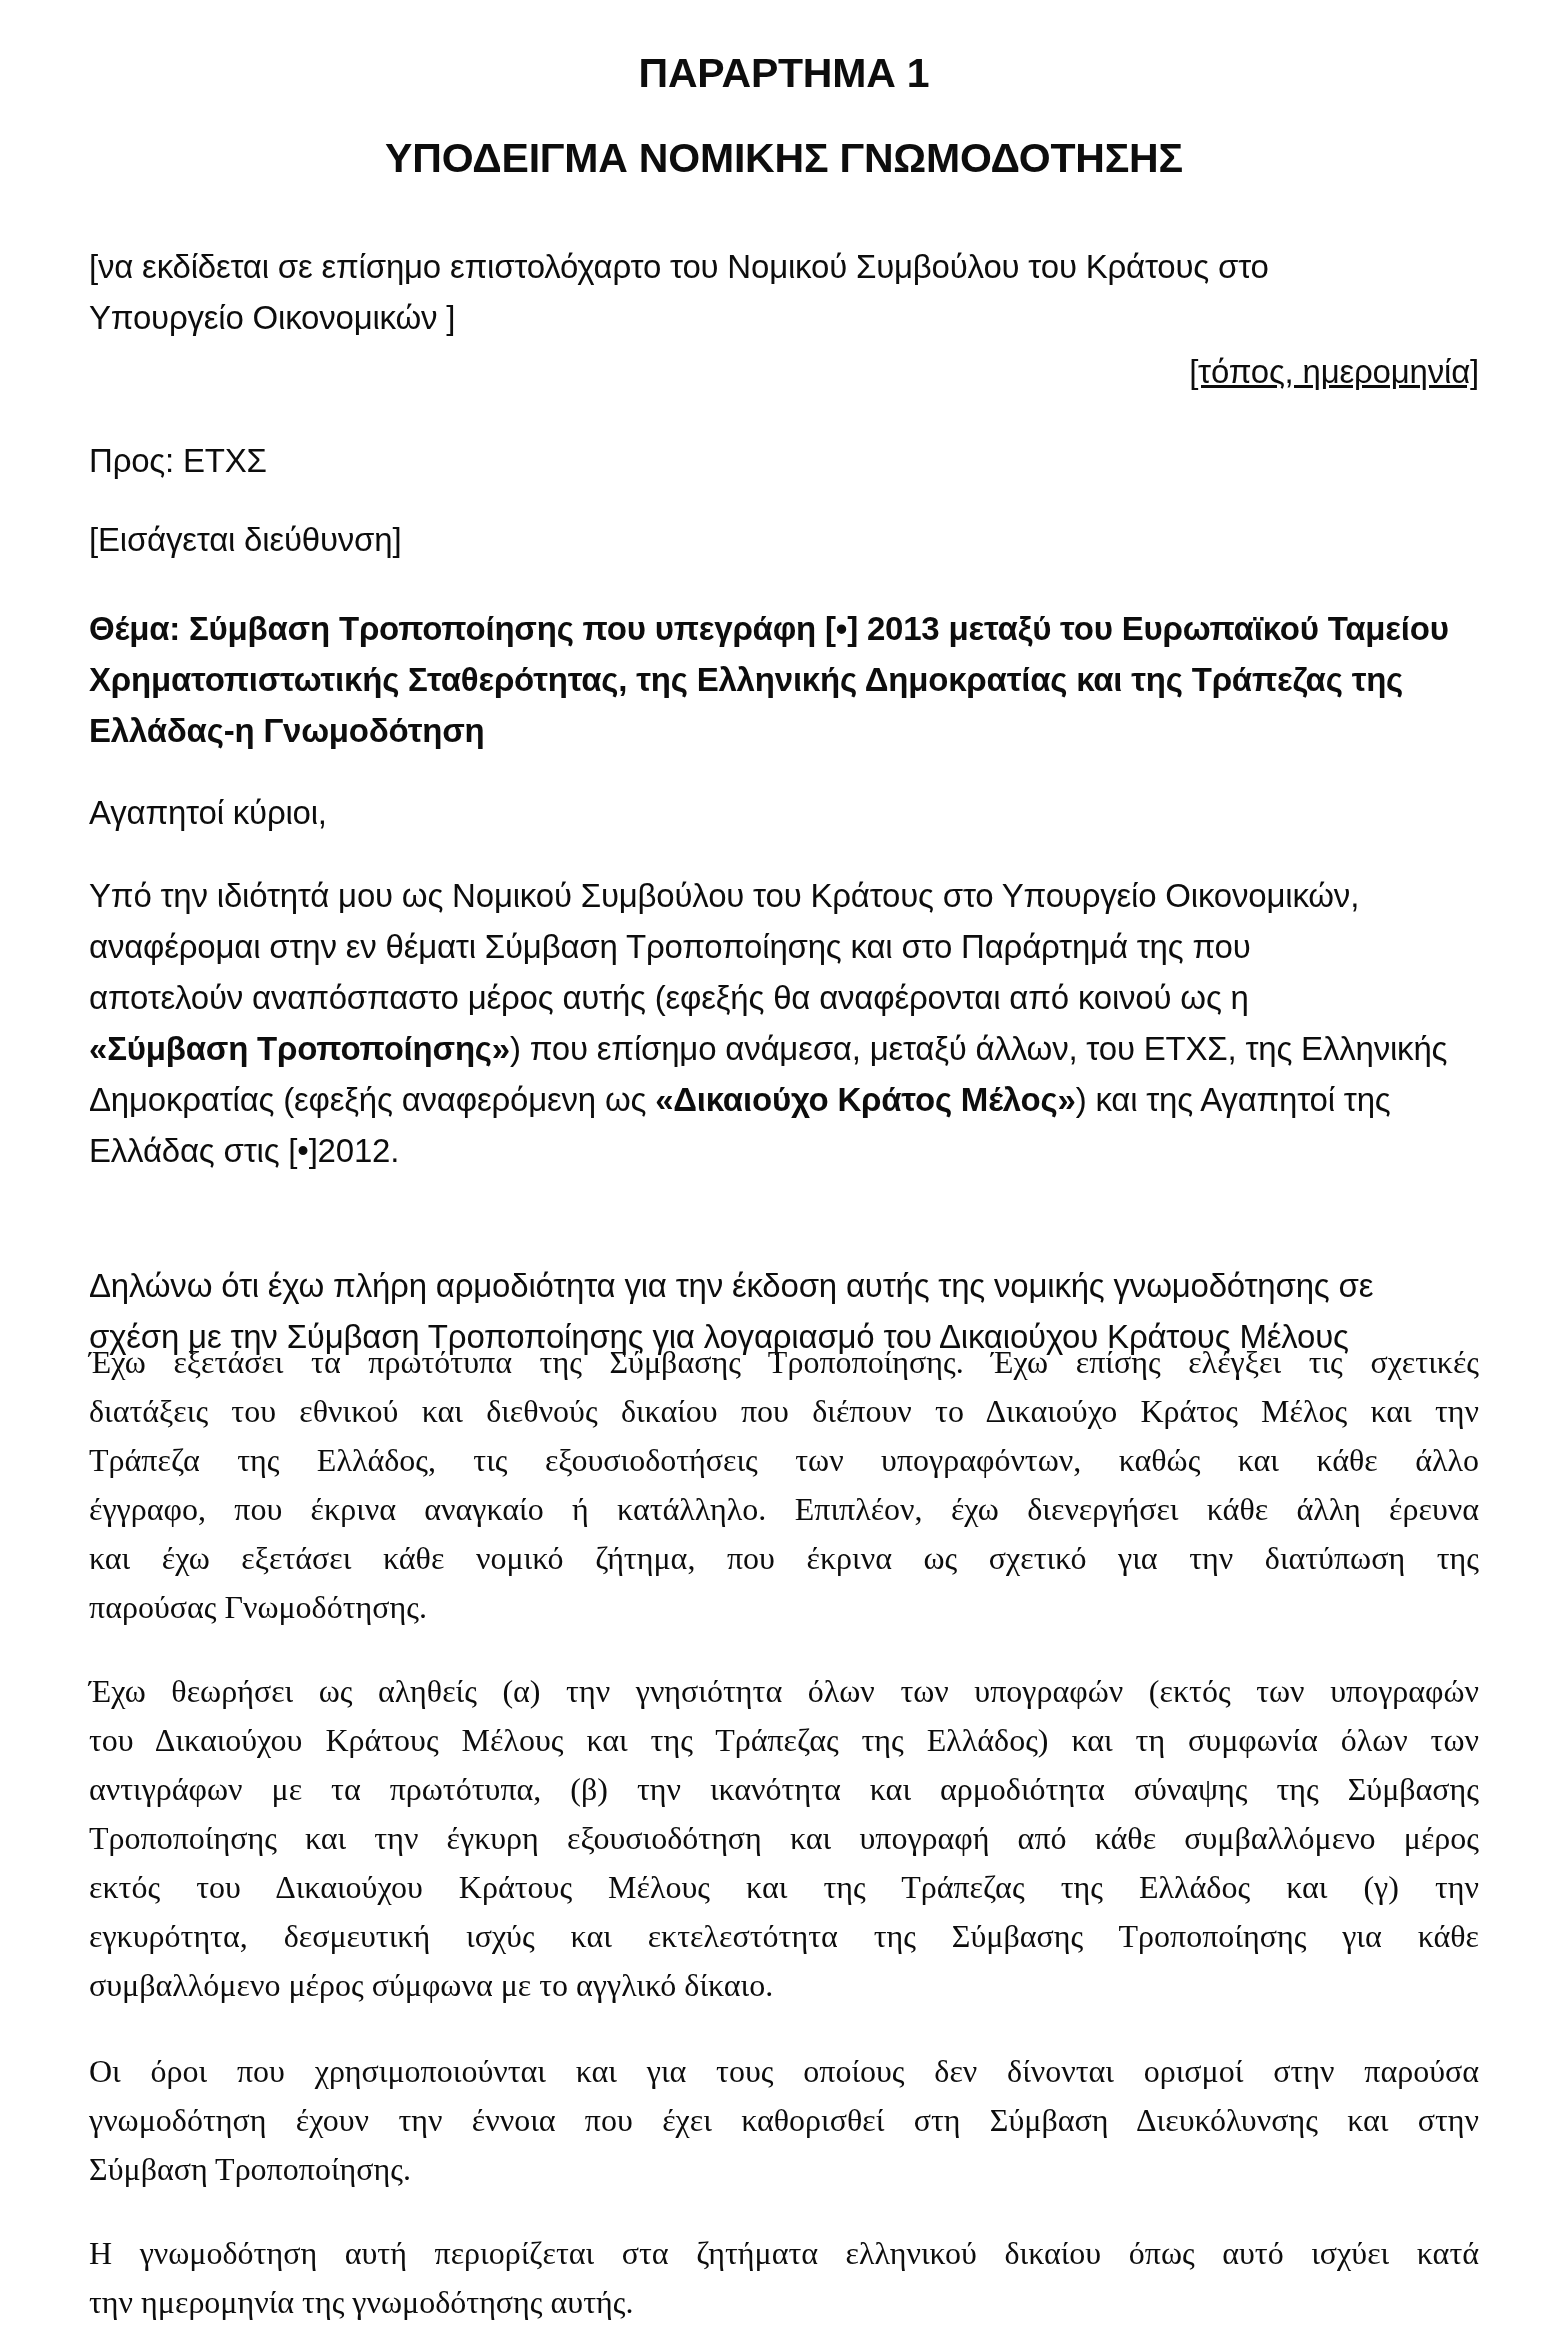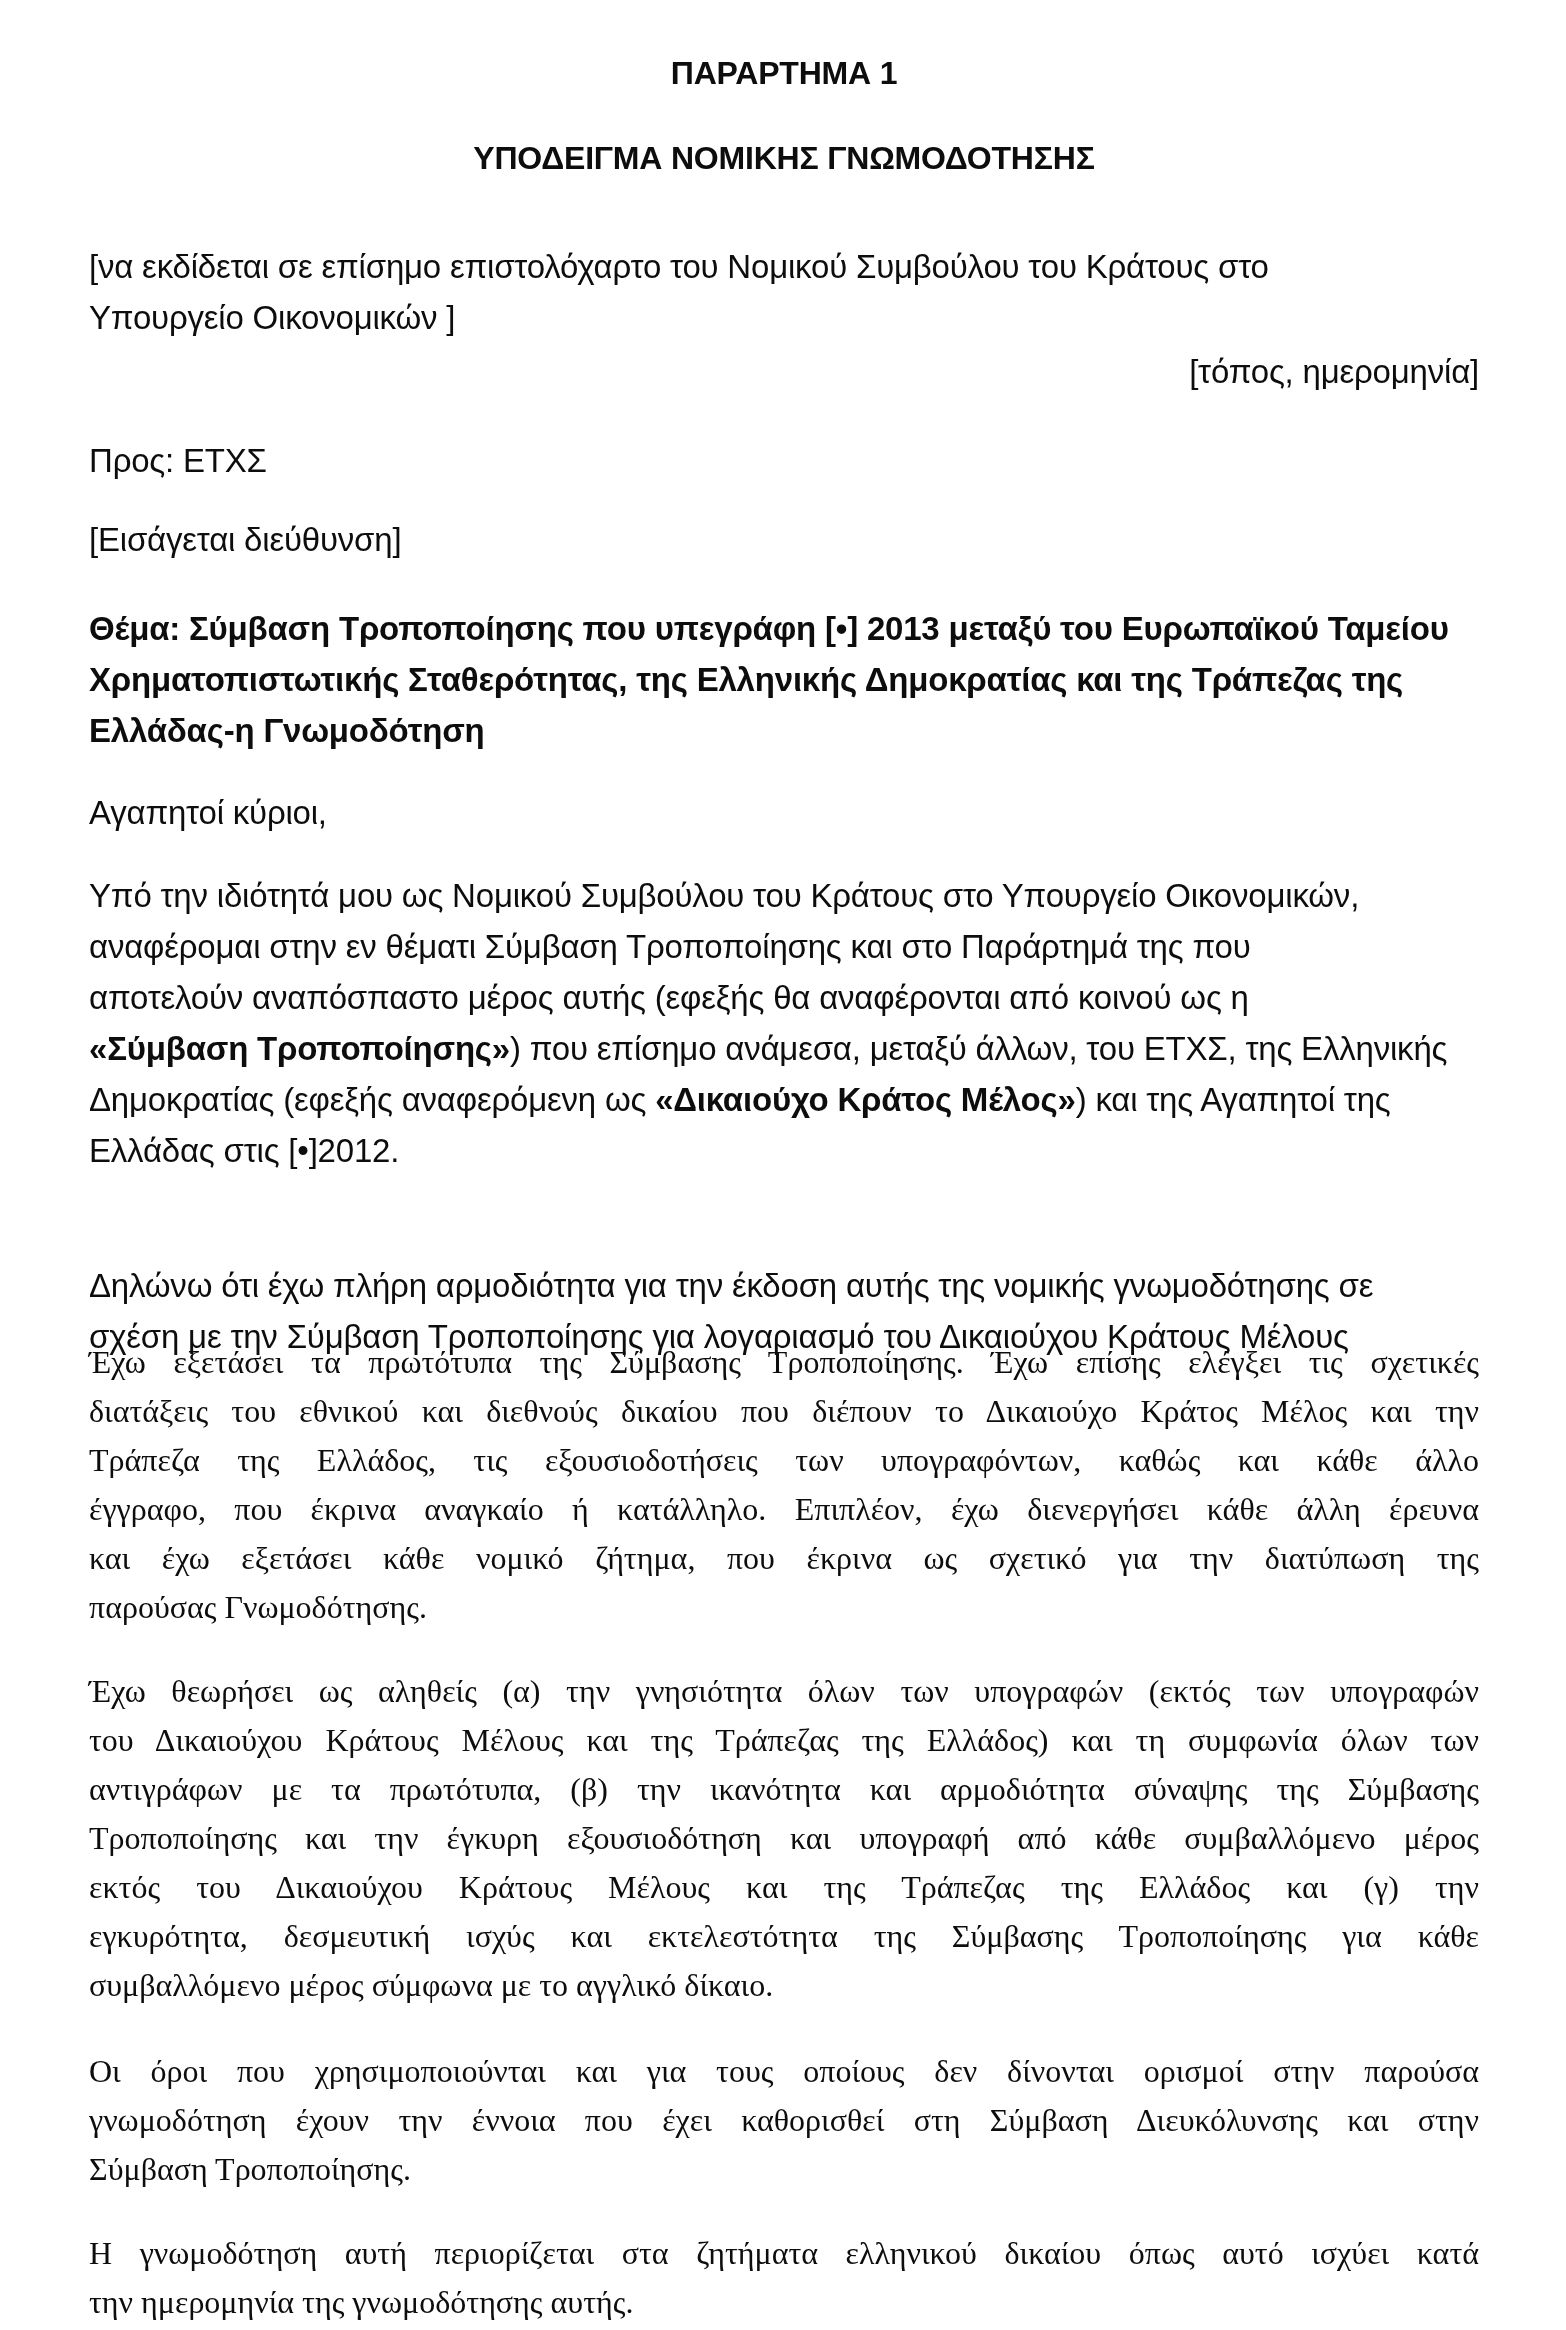--- a/index.html
+++ b/index.html
@@ -41,33 +41,33 @@
     text-align: justify;
     text-align-last: justify;
   }
   .justify .line.last {
     text-align-last: left;
   }
   
   .pos-title        { top: 48px;   }
   .pos-subtitle     { top: 133px;  }
   .pos-letterhead   { top: 217px; margin-top: 24px;  }
-  .pos-place-date   { top: 346px;  }
+  .pos-place-date   { top: 346px; text-decoration: underline;  }
   .pos-to-line      { top: 435px;  }
   .pos-address      { top: 514px;  }
   .pos-subject      { top: 603px;  }
   .pos-salutation   { top: 787px;  }
   .pos-capacity     { top: 870px; }
   .pos-competence   { top: 1260px; }
   .pos-examined     { top: 1338px; }
   .pos-assumed      { top: 1667px; }
   .pos-terms        { top: 2047px; }
   .pos-limited      { top: 2229px; }
   .title-text {
-    font-size: 32px;
+    font-size: 41px;
     line-height: 51px;
     text-align: center;
   }
 </style>
 </head>
 <body>
 
 <div class="page">
   <div class="block sans bold center title-text pos-title">ΠΑΡΑΡΤΗΜΑ 1</div>
   <div class="block sans bold center title-text pos-subtitle">ΥΠΟΔΕΙΓΜΑ ΝΟΜΙΚΗΣ ΓΝΩΜΟΔΟΤΗΣΗΣ</div>

